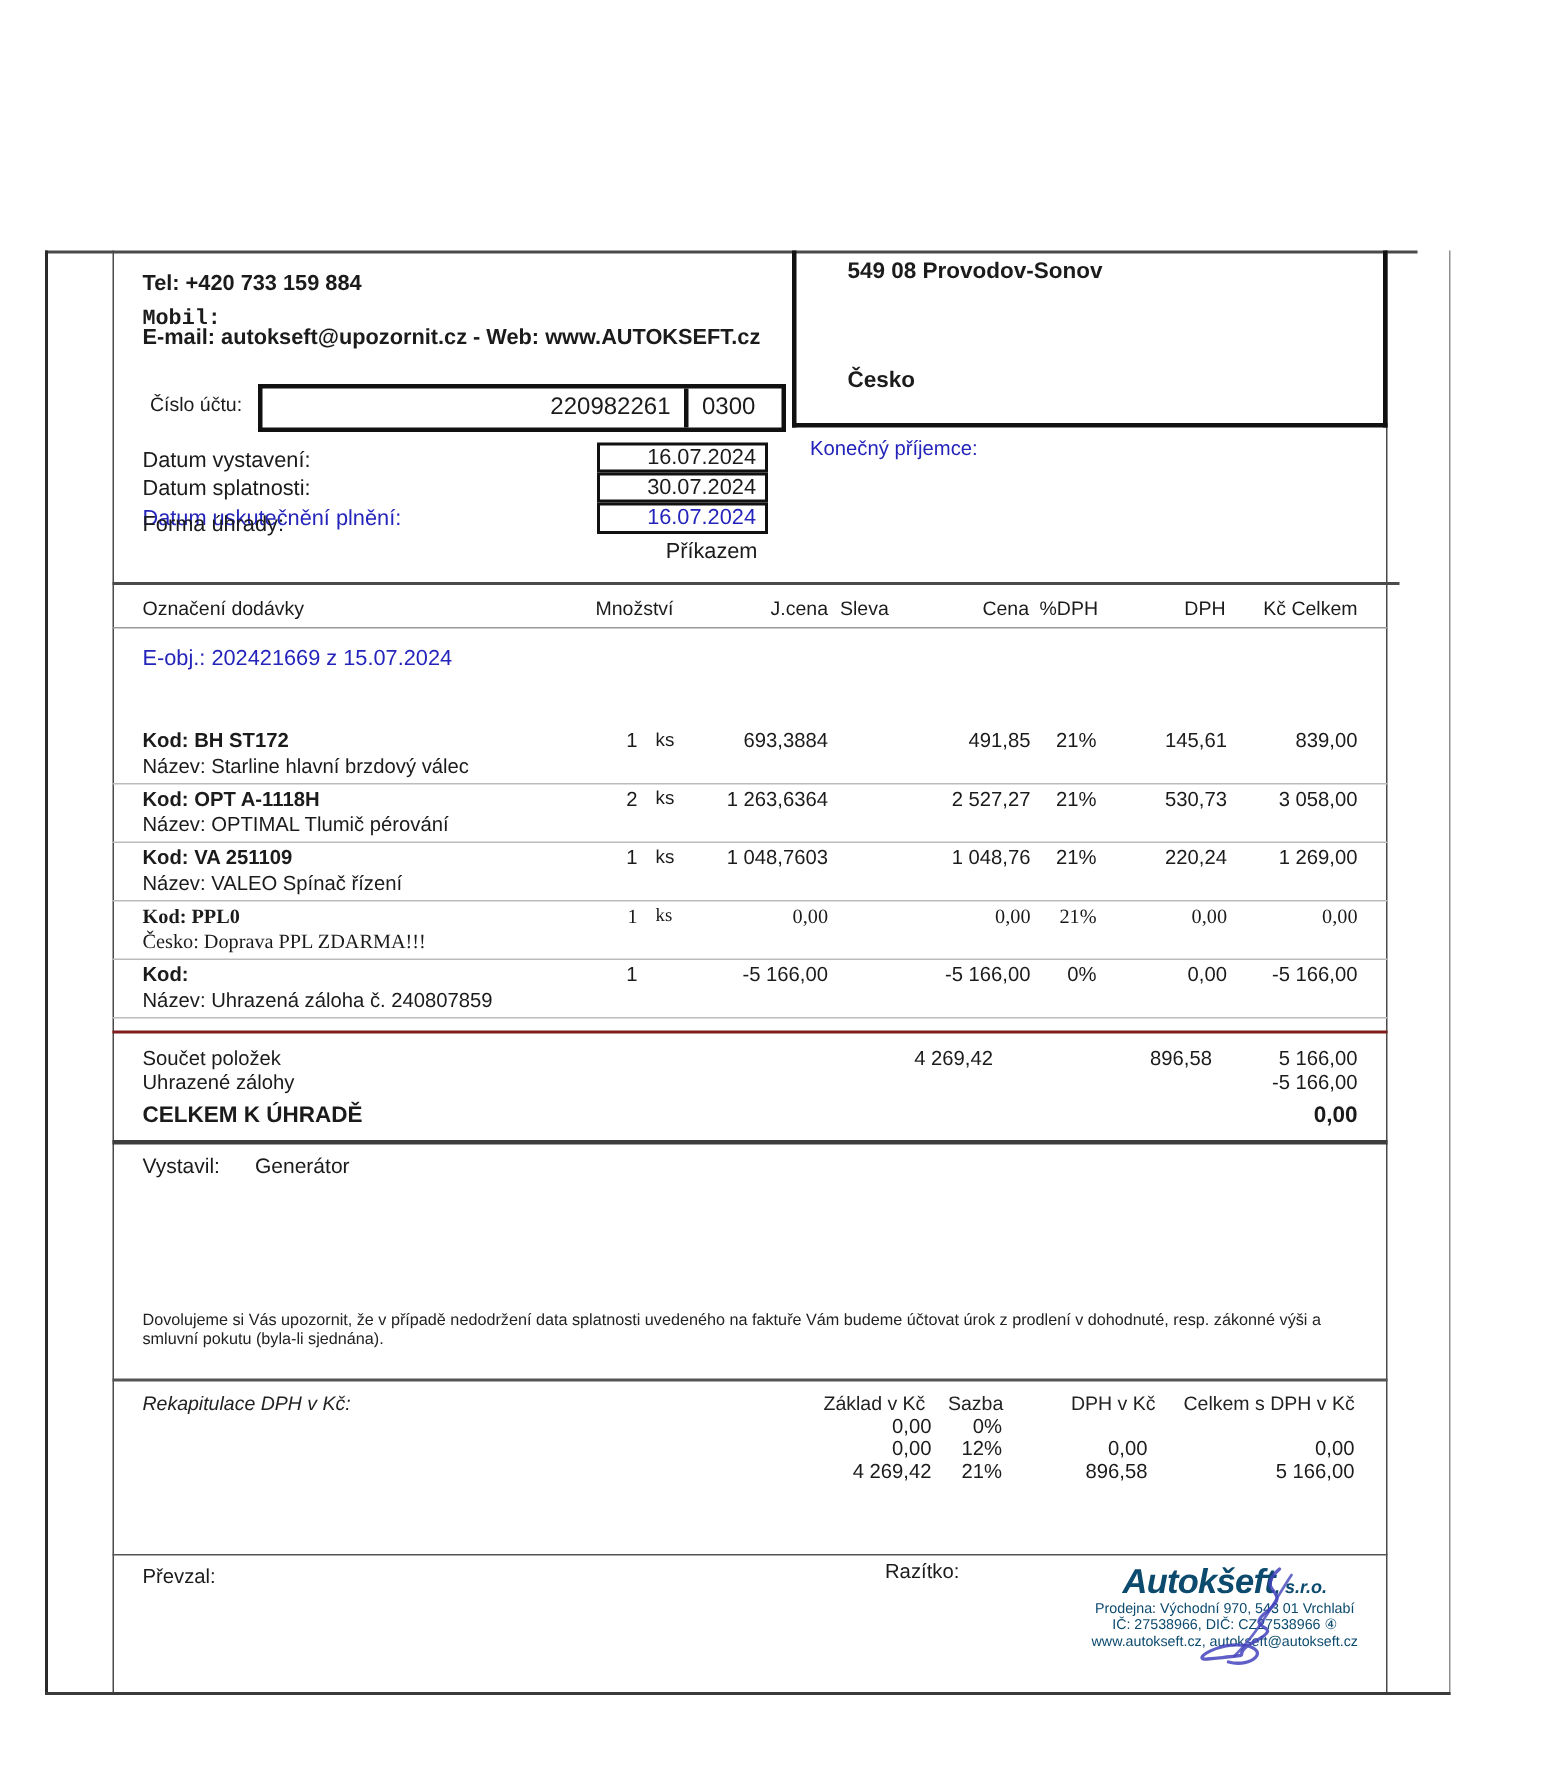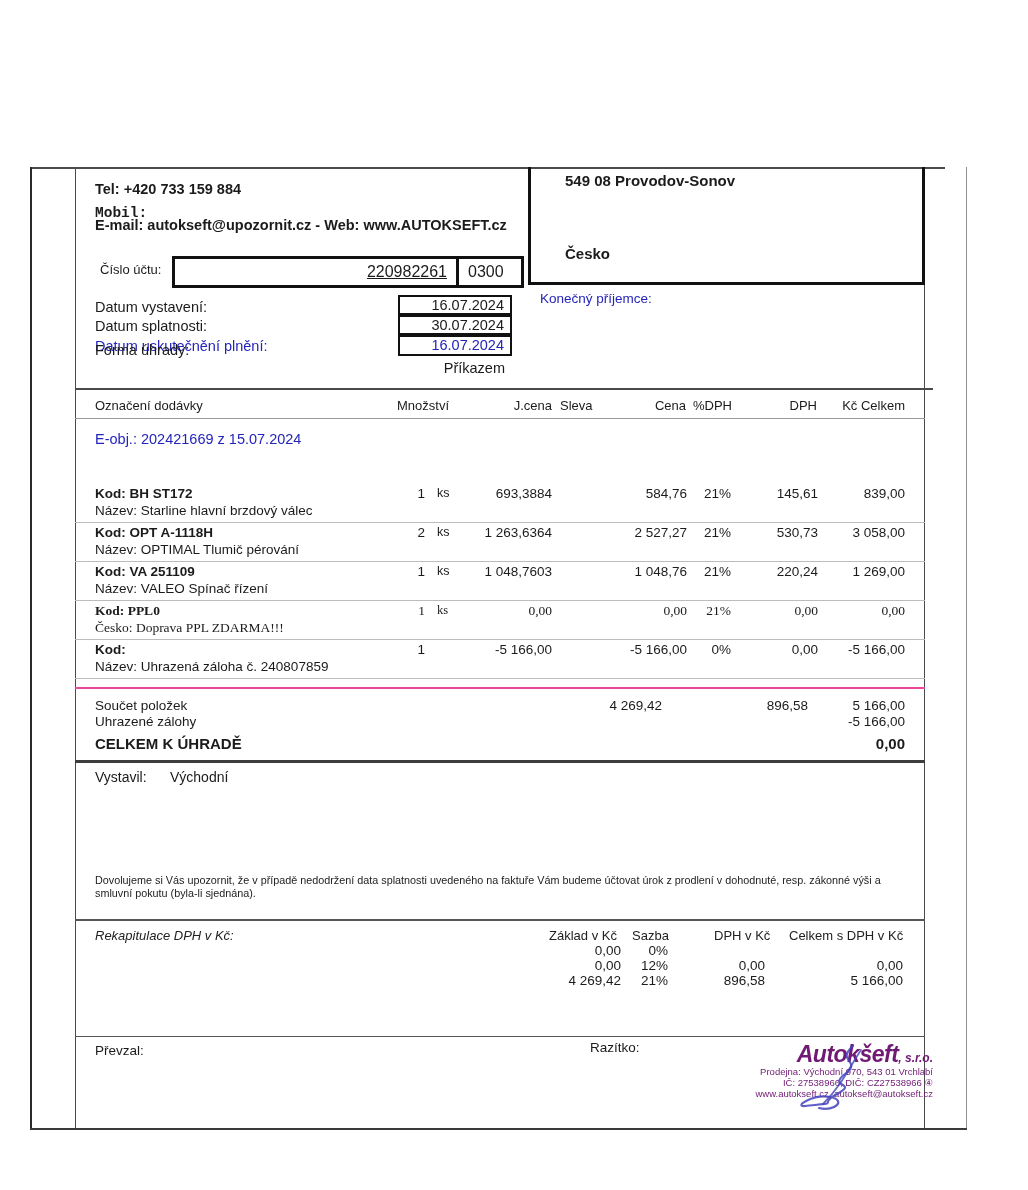--- a/index.html
+++ b/index.html
@@ -12,57 +12,57 @@
   .t13{font-size:13px;}
   .t135{font-size:13.5px;}
   .t145{font-size:14.5px;}
   .right{text-align:right;}
 
   
   .contact{font-size:14.5px;font-weight:bold;}
   .acct-box{position:absolute;left:172px;top:256px;width:346px;height:26px;
             border:3px solid #111;display:flex;align-items:center;font-size:16px;}
   .acct-num{width:272px;text-align:right;padding-right:9px;border-right:3px solid #111;height:100%;
-            display:flex;align-items:center;justify-content:flex-end;text-decoration:underline;}
+            display:flex;align-items:center;justify-content:flex-end;}
   .acct-bank{padding-left:9px;}
 
   .datebox{position:absolute;left:398px;width:114px;height:20px;border:2px solid #111;
            box-sizing:border-box;font-size:14.5px;text-align:right;padding-right:6px;line-height:17px;}
 
   
   .item-row{position:absolute;left:75px;width:850px;height:39px;border-bottom:1px solid #bcbcbc;font-size:13.5px;}
   .item-row .kod{position:absolute;left:20px;top:3px;font-weight:bold;white-space:nowrap;}
   .item-row .nazev{position:absolute;left:20px;top:20px;white-space:nowrap;}
   .item-row .num{position:absolute;top:3px;white-space:nowrap;}
   .item-row .qty{right:500px;}
   .item-row .unit{left:362px;top:3px;font-size:12.5px;position:absolute;}
   .item-row .jcena{right:373px;}
   .item-row .cena{right:238px;}
   .item-row .pdph{right:194px;}
   .item-row .dph{right:107px;}
   .item-row .celkem{right:20px;}
 
   
   .summary{position:absolute;left:75px;top:687px;width:850px;height:71px;
-           border-top:2px solid #ec4899;border-bottom:3px solid #3d3d3d;font-size:13.5px;}
+           border-top:2px solid #7f1d1d;border-bottom:3px solid #3d3d3d;font-size:13.5px;}
   .summary .lbl{position:absolute;left:20px;white-space:nowrap;}
   .summary .val{position:absolute;white-space:nowrap;}
 
   
   .legal{position:absolute;left:95px;top:874px;width:818px;font-size:10.8px;line-height:12.8px;color:#222;}
   .legal p{margin:0 0 2px 0;}
 
   
   .recap{position:absolute;left:75px;top:919px;width:850px;height:117px;border-top:2px solid #555;font-size:13px;}
   .recap .hdr{position:absolute;top:7px;white-space:nowrap;color:#222;}
   .recap .cell{position:absolute;white-space:nowrap;font-size:13.5px;}
 
   
   .footerline{position:absolute;left:75px;top:1036px;width:850px;height:1px;background:#555;}
-  .stamp{position:absolute;left:700px;top:1042px;width:233px;text-align:right;color:#701a75;}
+  .stamp{position:absolute;left:700px;top:1042px;width:233px;text-align:center;color:#0c4a6e;}
   .stamp .logo{font-size:23px;font-weight:bold;font-style:italic;letter-spacing:-0.5px;line-height:24px;}
   .stamp .logo-suffix{font-size:12px;font-weight:bold;font-style:italic;}
   .stamp .small{font-size:9.5px;line-height:11px;white-space:nowrap;}
 </style>
 </head>
 <body>
 
 <div class="page">
 
   <div class="ln" style="left:30px;top:167px;width:915px;height:2px;background:#4a4a4a;"></div>
@@ -110,21 +110,21 @@
   <div class="abs t13" style="right:211px;top:398px;">DPH</div>
   <div class="abs t13" style="right:123px;top:398px;">Kč Celkem</div>
 
   <div class="abs blue t145" style="left:95px;top:431px;">E-obj.: 202421669 z 15.07.2024</div>
 
   <div class="item-row" style="top:483px;">
     <div class="kod">Kod: BH ST172</div>
     <div class="num qty">1</div>
     <div class="unit">ks</div>
     <div class="num jcena">693,3884</div>
-    <div class="num cena">584,76</div>
+    <div class="num cena">491,85</div>
     <div class="num pdph">21%</div>
     <div class="num dph">145,61</div>
     <div class="num celkem">839,00</div>
     <div class="nazev">Název: Starline hlavní brzdový válec</div>
   </div>
   <div class="item-row" style="top:522px;">
     <div class="kod">Kod: OPT A-1118H</div>
     <div class="num qty">2</div>
     <div class="unit">ks</div>
     <div class="num jcena">1 263,6364</div>
@@ -173,21 +173,21 @@
     <div class="val" style="top:9px;right:263px;">4 269,42</div>
     <div class="val" style="top:9px;right:117px;">896,58</div>
     <div class="val" style="top:9px;right:20px;">5 166,00</div>
     <div class="lbl" style="top:25px;">Uhrazené zálohy</div>
     <div class="val" style="top:25px;right:20px;">-5 166,00</div>
     <div class="lbl bold" style="top:46px;font-size:15px;">CELKEM K ÚHRADĚ</div>
     <div class="val bold" style="top:46px;right:20px;font-size:15px;">0,00</div>
   </div>
 
   <div class="abs" style="left:95px;top:769px;font-size:14px;">Vystavil:</div>
-  <div class="abs" style="left:170px;top:769px;font-size:14px;">Východní</div>
+  <div class="abs" style="left:170px;top:769px;font-size:14px;">Generátor</div>
 
   <div class="legal">
     <p>Dovolujeme si Vás upozornit, že v případě nedodržení data splatnosti uvedeného na faktuře Vám budeme účtovat úrok z prodlení v dohodnuté, resp. zákonné výši a smluvní pokutu (byla-li sjednána).</p>
   </div>
 
   <div class="recap">
     <div class="hdr" style="left:20px;font-style:italic;">Rekapitulace DPH v Kč:</div>
     <div class="hdr" style="left:474px;">Základ v Kč</div>
     <div class="hdr" style="left:557px;">Sazba</div>
     <div class="hdr" style="left:639px;">DPH v Kč</div>

